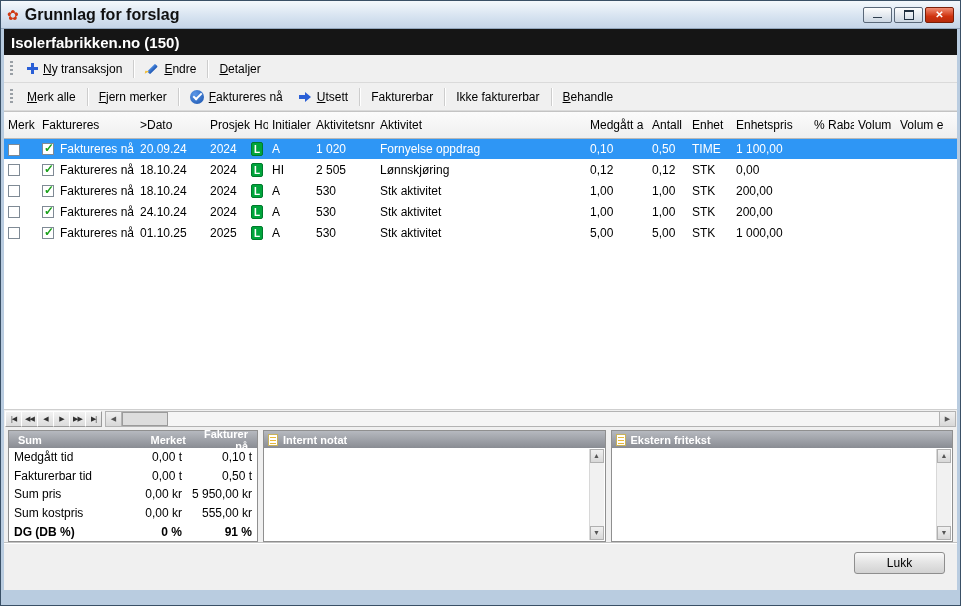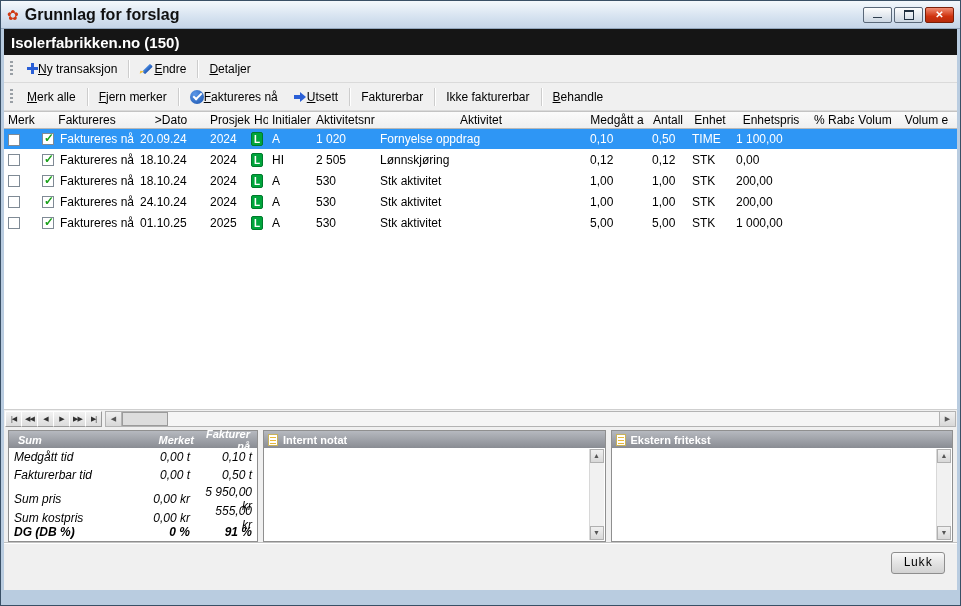--- a/index.html
+++ b/index.html
@@ -27,21 +27,21 @@
   .content { flex:1; margin:0 3px 15px; background:#f0f0f0; display:flex; flex-direction:column; overflow:hidden; }
 
   .black-header { height:26px; flex:0 0 26px; background:#151515; color:#fff; font-weight:bold;
                   font-size:15px; display:flex; align-items:center; padding:0 7px; }
 
   
   .toolbar { height:28px; flex:0 0 28px; display:flex; align-items:center; padding:0 3px;
              background:#f0f0f0; border-bottom:1px solid #dadada; }
   .grip { width:3px; height:16px; margin:0 6px 0 3px; flex:0 0 3px;
           background:repeating-linear-gradient(to bottom,#9aa0a6 0 2px,transparent 2px 4px); }
-  .tb-btn { display:flex; align-items:center; padding:3px 8px; cursor:default; white-space:nowrap; }
+  .tb-btn { display:flex; align-items:center; gap:5px; padding:3px 8px; cursor:default; white-space:nowrap; }
   .tb-sep { width:1px; height:18px; background:#cdcdcd; box-shadow:1px 0 0 #fff; margin:0 3px; }
   .accel { display:inline-block; }
   .accel::first-letter { text-decoration:underline; }
 
   
   .plus-icon { width:11px; height:11px;
     background:linear-gradient(#2a5fd6,#2a5fd6) center/11px 3px no-repeat,
                linear-gradient(#2a5fd6,#2a5fd6) center/3px 11px no-repeat; }
   .pencil-icon { width:14px; height:13px; position:relative; }
   .pencil-icon::before { content:""; position:absolute; left:2px; top:5px; width:11px; height:4px;
@@ -53,21 +53,21 @@
   .checkcircle-icon::after { content:""; position:absolute; left:3px; top:3px; width:7px; height:3px;
     border-left:2px solid #fff; border-bottom:2px solid #fff; transform:rotate(-45deg); }
   .arrow-right-icon { width:13px; height:12px; position:relative; }
   .arrow-right-icon::before { content:""; position:absolute; left:0; top:4px; width:6px; height:4px; background:#2a5fd6; }
   .arrow-right-icon::after { content:""; position:absolute; left:6px; top:1px;
     border-left:6px solid #2a5fd6; border-top:5px solid transparent; border-bottom:5px solid transparent; }
 
   
   .grid-wrap { flex:1; background:#fff; border-top:1px solid #c3c3c3; overflow:hidden; }
   table.grid { border-collapse:collapse; table-layout:fixed; width:100%; }
-  table.grid th { height:16px; font-weight:normal; text-align:center; padding:0 4px;
+  table.grid th { height:26px; font-weight:normal; text-align:left; padding:0 4px;
     background:linear-gradient(#fbfbfb,#efefef); border-bottom:1px solid #b8b8b8;
     font-size:12px; white-space:nowrap; overflow:hidden; }
   table.grid td { height:21px; padding:0 4px; white-space:nowrap; overflow:hidden; font-size:12px; }
   tr.selected td { background:#2e96f5; color:#fff; }
   .ra { }
 
   .cb { display:inline-block; width:12px; height:12px; background:#fff; border:1px solid #7f8a95;
         vertical-align:middle; position:relative; }
   .cb.checked::after { content:"✓"; position:absolute; left:1px; top:-3px; font-size:12px;
         font-weight:bold; color:#1ba11b; }
@@ -92,42 +92,42 @@
   .hs-track { flex:1; }
 
   
   .bottom { height:114px; flex:0 0 114px; display:flex; gap:5px; padding:2px 4px 0; }
   .panel-header { height:17px; flex:0 0 17px; background:linear-gradient(#b6b9bf,#898c93);
                   color:#fff; font-weight:bold; font-size:11px; display:flex; align-items:center;
                   padding:0 4px; gap:5px; }
   .sum-panel { width:250px; flex:0 0 250px; border:1px solid #8f8f8f; background:#fff;
                display:flex; flex-direction:column; }
   .sum-header-grid, .sum-row { display:grid; grid-template-columns:96px 68px 1fr; align-items:center;
-               padding:0 5px; column-gap:12px;font-style:italic; }
+               padding:0 5px; column-gap:4px; }
   .sum-header-grid { flex:1; }
   .sum-row { height:19px; }
   .sum-row .val, .sum-header-grid .val { text-align:right; }
   .sum-row.total { font-weight:bold; }
 
   .text-panel { flex:1; border:1px solid #8f8f8f; background:#fff; display:flex; flex-direction:column; }
   .panel-body { flex:1; position:relative; background:#fff; }
   .note-icon { width:10px; height:12px; background:#fff; border:1px solid #c8b25a; position:relative; flex:0 0 10px; }
   .note-icon::after { content:""; position:absolute; left:1px; right:1px; top:2px; height:7px;
     background:repeating-linear-gradient(to bottom,#e9b93a 0 1px,transparent 1px 3px); }
   .vscroll { position:absolute; top:1px; right:1px; bottom:1px; width:15px; background:#f1f1f1;
              border-left:1px solid #d8d8d8; display:flex; flex-direction:column; justify-content:space-between; }
   .vs-btn { height:14px; background:linear-gradient(#f0f0f0,#d8d8d8); border:1px solid #b0b0b0;
             font-size:7px; text-align:center; line-height:12px; color:#555; }
 
   
   .footer { height:48px; flex:0 0 48px; background:#f0f0f0; border-top:1px solid #c2c2c2;
             box-shadow:inset 0 1px 0 #fff; position:relative; }
-  .close-btn { position:absolute; right:12px; top:9px; width:54px; height:22px;
+  .close-btn { position:absolute; right:12px; top:9px; width:91px; height:22px;
                border:1px solid #8e8e8e; border-radius:3px; font-size:12px;
-               font-family:Liberation Mono, monospace;
+               font-family:Liberation Sans, sans-serif;
                background:linear-gradient(#f9f9f9,#e4e4e4 48%,#d2d2d2); }
 </style>
 </head>
 <body>
 
 <div class="window">
 
   <div class="titlebar">
     <span class="app-icon">✿</span>
     <span class="title-text">Grunnlag for forslag</span>

